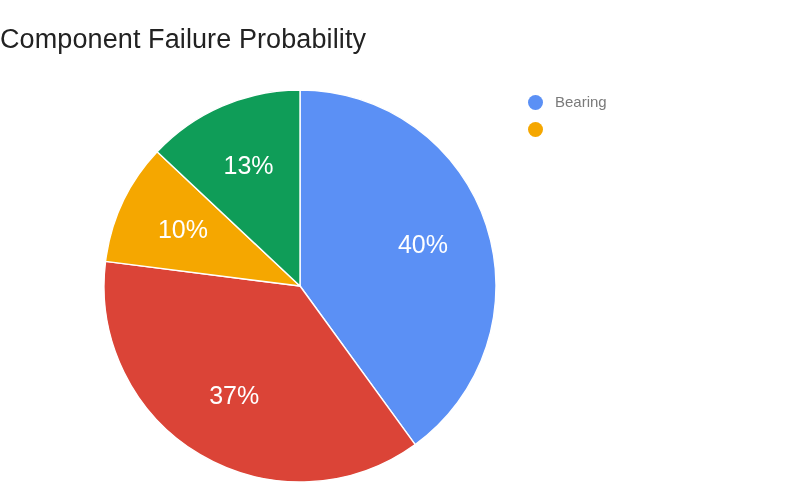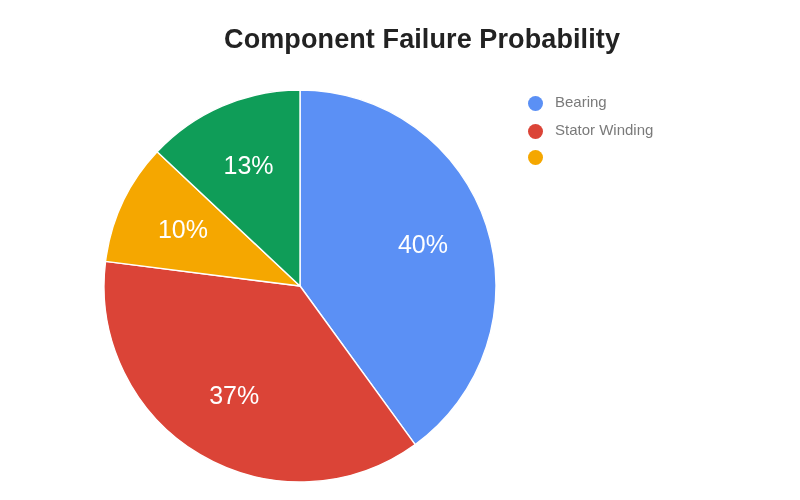--- a/index.html
+++ b/index.html
@@ -21,24 +21,24 @@
     height: 500px;
     background: #ffffff;
   }
 
   
   #chart-title {
     position: absolute;
     left: 0;
     top: 24px;
     width: 620px;
-    text-align: right;
+    text-align: left;
     font-family: "Liberation Sans", sans-serif;
     font-size: 27px;
-    font-weight: bold;
+    font-weight: normal;
     color: #222222;
     letter-spacing: 0.1px;
     white-space: nowrap;
   }
 
   
   #pie-area {
     position: absolute;
     left: 0;
     top: 0;
@@ -66,21 +66,21 @@
 
   
   #legend {
     position: absolute;
     left: 528px;
     top: 92px;
     width: 250px;
   }
   .legend-item {
     display: flex;
-    align-items: flex-end;
+    align-items: center;
     margin-bottom: 9px;
   }
   .legend-swatch {
     flex: 0 0 auto;
     width: 15px;
     height: 15px;
     border-radius: 50%;
     margin-top: 2px;
     margin-right: 12px;
   }
@@ -115,21 +115,17 @@
         </g>
     </svg>
   </div>
 
   <div id="legend">
       <div class="legend-item">
         <span class="legend-swatch" style="background: rgb(91, 144, 245);"></span>
         <span class="legend-label">Bearing</span>
       </div>
       <div class="legend-item">
-        <span class="legend-swatch" style="background: rgb(219, 68, 55);"></span>
-        <span class="legend-label">Stator Winding</span>
-      </div>
-      <div class="legend-item">
         <span class="legend-swatch" style="background: rgb(245, 167, 0);"></span>
       </div>
     </div>
 
 </div>
 
 </body></html>

